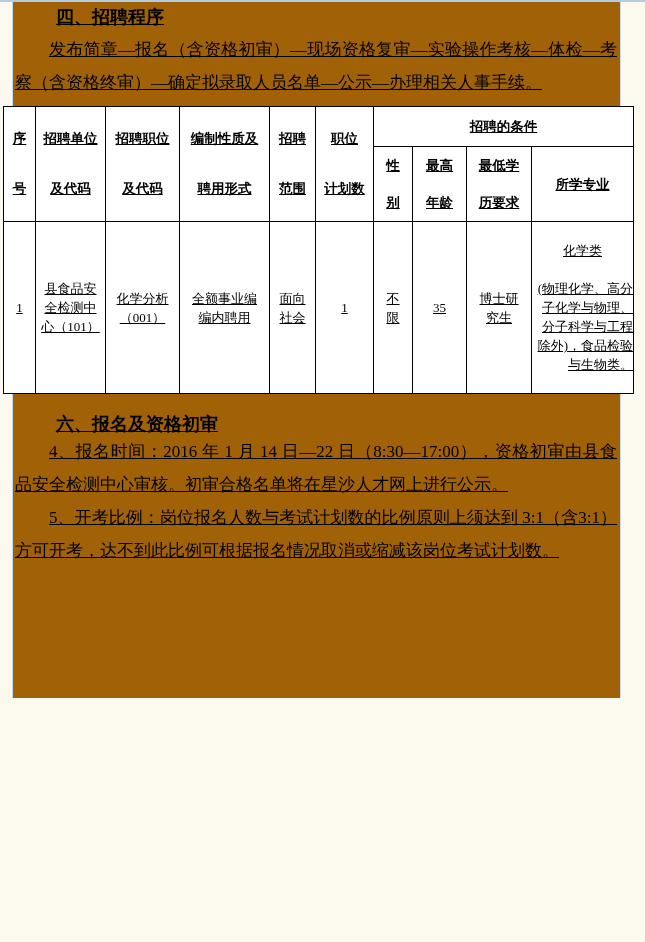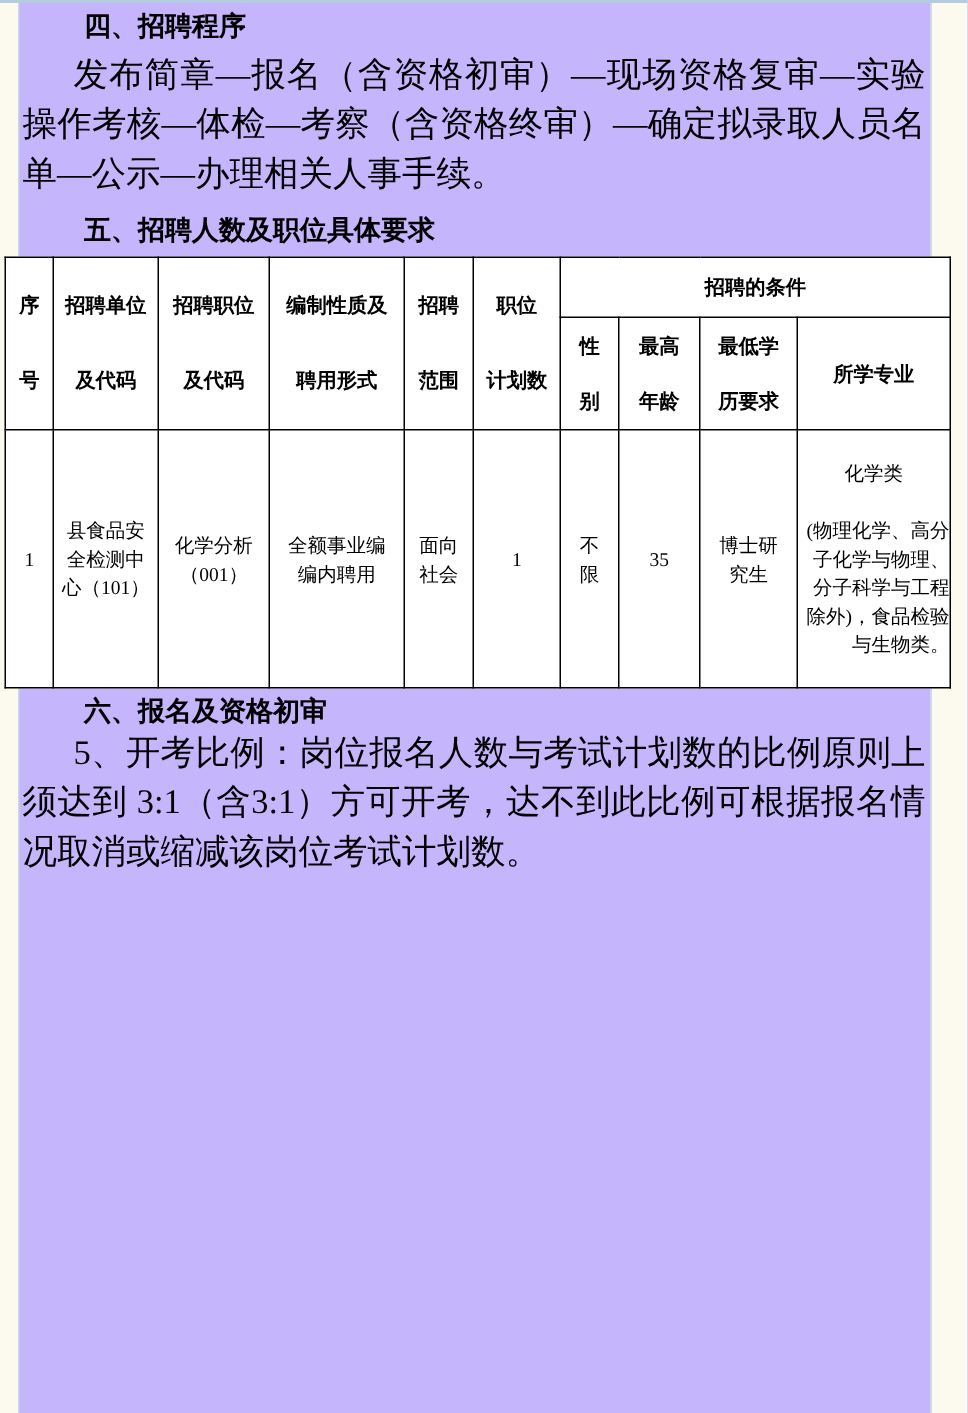--- a/index.html
+++ b/index.html
@@ -9,39 +9,40 @@
     position:relative;
     font-family:"Liberation Serif","DejaVu Serif",serif;
     color:#000;
     overflow:hidden;
   }
   .topline{
     position:absolute;top:0;left:0;width:645px;height:2px;
     background:#b3cce0;
   }
   .sheet{
-    position:absolute;top:2px;left:12px;width:607px;height:940px;
-    background:#c4b5fd;
+    position:absolute;top:2px;left:12px;width:607px;height:696px;
+    background:#a16207;
     border-left:1px solid #c7d8e6;
     border-right:1px solid #c7d8e6;
     padding:0;
     box-sizing:content-box;
+    text-decoration:underline;
   }
   .inner{padding:0 3px 0 2px;}
   h3{
     margin:0;padding:0 0 0 41px;
     font-family:"Liberation Sans","DejaVu Sans",sans-serif;
     font-weight:bold;font-size:18px;line-height:21px;
   }
   .h4{margin-top:5px;}
   .h5{margin-top:11px;}
-  .h6{margin-top:5px;}
+  .h6{margin-top:20px;}
   p.doc{
     margin:0;padding:0;
-    font-size:23px;line-height:33px;
+    font-size:17px;line-height:33px;
     text-align:justify;text-justify:inter-character;
     text-indent:34px;
   }
   p.first{margin-top:5px;}
   
   table.recruit{
     border-collapse:collapse;
     table-layout:fixed;
     width:630px;
     margin:7px 0 0 -12px;
@@ -74,21 +75,20 @@
 <body>
 
 <div class="topline"></div>
 
 <div class="sheet">
   <div class="inner">
 
     <h3 class="h4">四、招聘程序</h3>
     <p class="doc first">发布简章—报名（含资格初审）—现场资格复审—实验操作考核—体检—考察（含资格终审）—确定拟录取人员名单—公示—办理相关人事手续。</p>
 
-    <h3 class="h5">五、招聘人数及职位具体要求</h3>
 
     <table class="recruit">
       <colgroup>
         <col style="width:32px">
           <col style="width:70px">
           <col style="width:74px">
         <col style="width:90px">
           <col style="width:46px">
           <col style="width:58px">
         <col style="width:39px">
@@ -140,16 +140,17 @@
 究生</td>
           <td class="major">
             <span class="m1">化学类</span>
             <span class="m2">(物理化学、高分子化学与物理、分子科学与工程除外)，食品检验与生物类。</span>
           </td>
         </tr>
       </tbody>
     </table>
 
     <h3 class="h6">六、报名及资格初审</h3>
+    <p class="doc">4、报名时间：2016 年 1 月 14 日—22 日（8:30—17:00），资格初审由县食品安全检测中心审核。初审合格名单将在星沙人才网上进行公示。</p>
     <p class="doc">5、开考比例：岗位报名人数与考试计划数的比例原则上须达到 3:1（含3:1）方可开考，达不到此比例可根据报名情况取消或缩减该岗位考试计划数。</p>
 
   </div>
 </div>
 
 </body></html>

